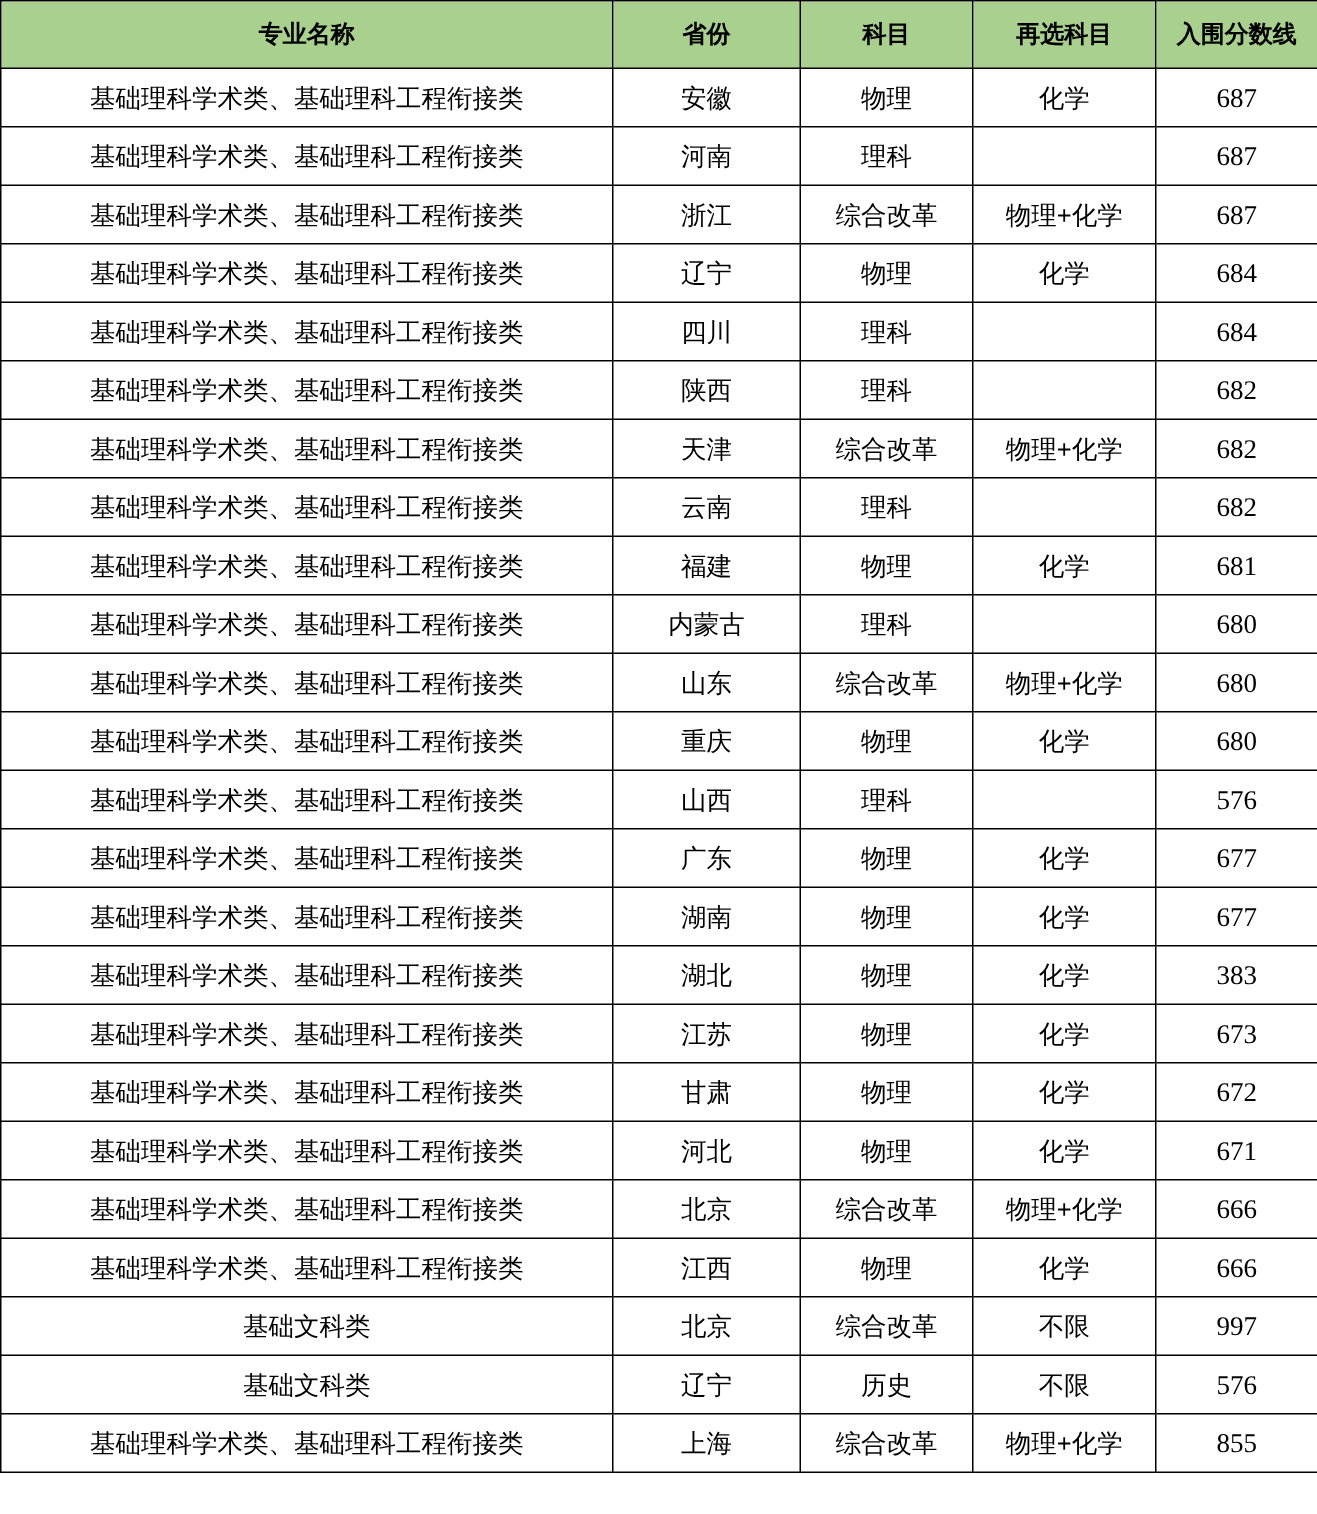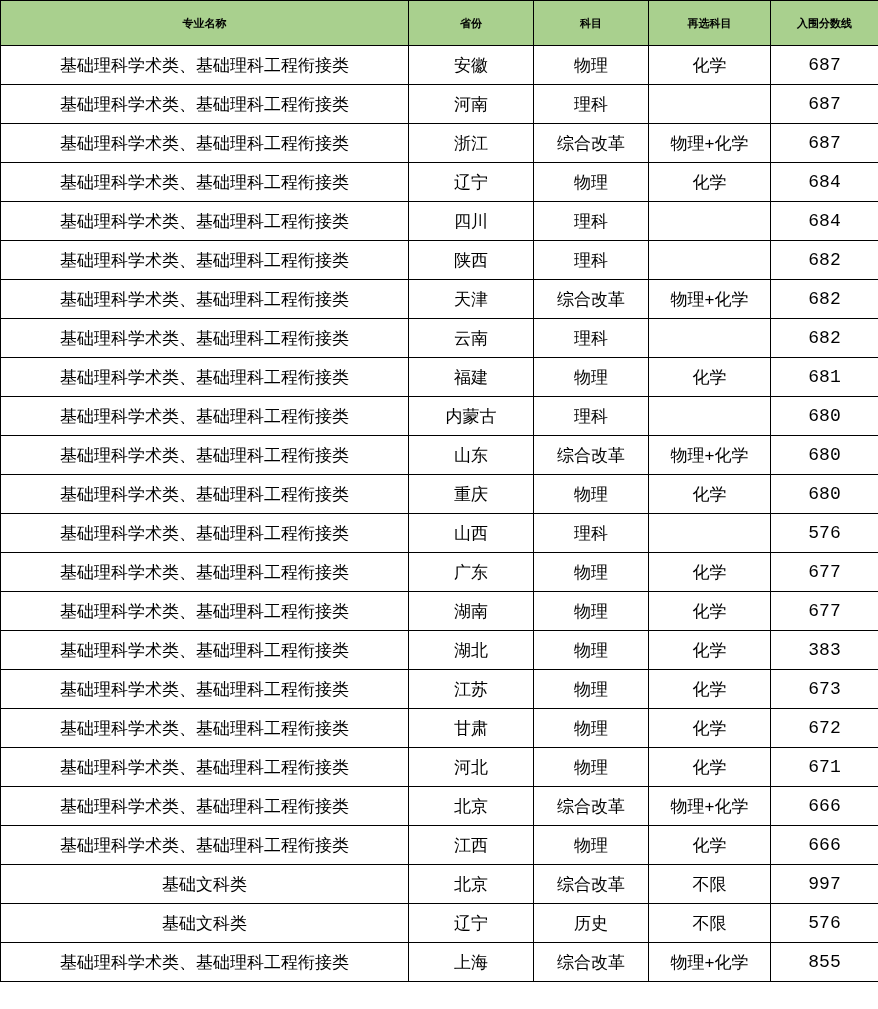--- a/index.html
+++ b/index.html
@@ -22,33 +22,33 @@
     border: 1.5px solid #000000;
     text-align: center;
     vertical-align: middle;
     padding: 0 4px;
     overflow: hidden;
     white-space: nowrap;
   }
   table.score-table thead th {
     background: #a9d08e;
     height: 44px;
-    font-size: 11px;
+    font-size: 16px;
     font-weight: 600;
   }
   table.score-table tbody td {
     background: #ffffff;
     height: 38px;
     font-size: 17px;
     font-weight: 500;
   }
   table.score-table tbody td.c4 {
     font-size: 18px;
     font-weight: 400;
-    font-family: Liberation Mono, monospace;
+    font-family: Liberation Serif, serif;
   }
   
   col.col-major    { width: 408px; }
   col.col-province { width: 125px; }
   col.col-subject  { width: 115px; }
   col.col-reselect { width: 122px; }
   col.col-score    { width: 108px; }
 </style>
 </head>
 <body>

